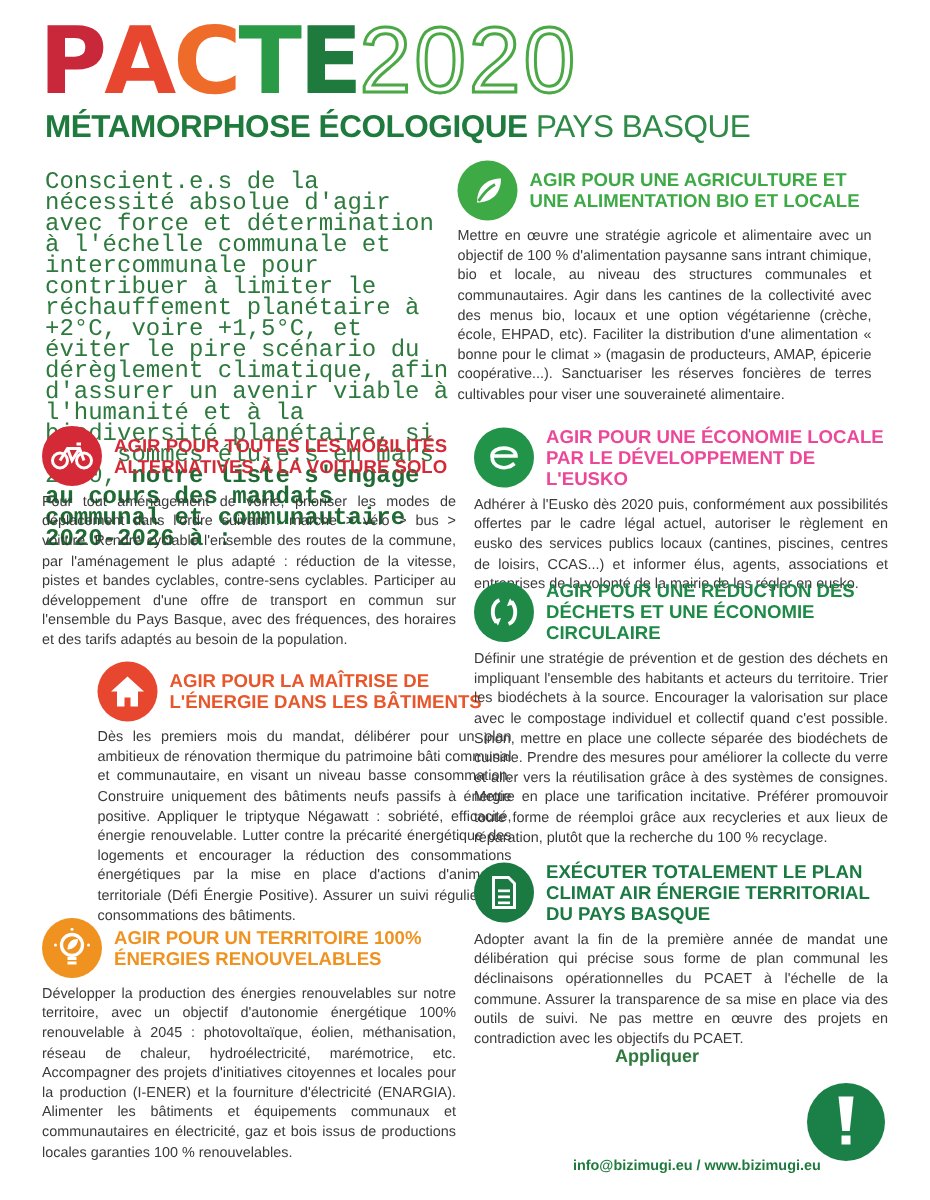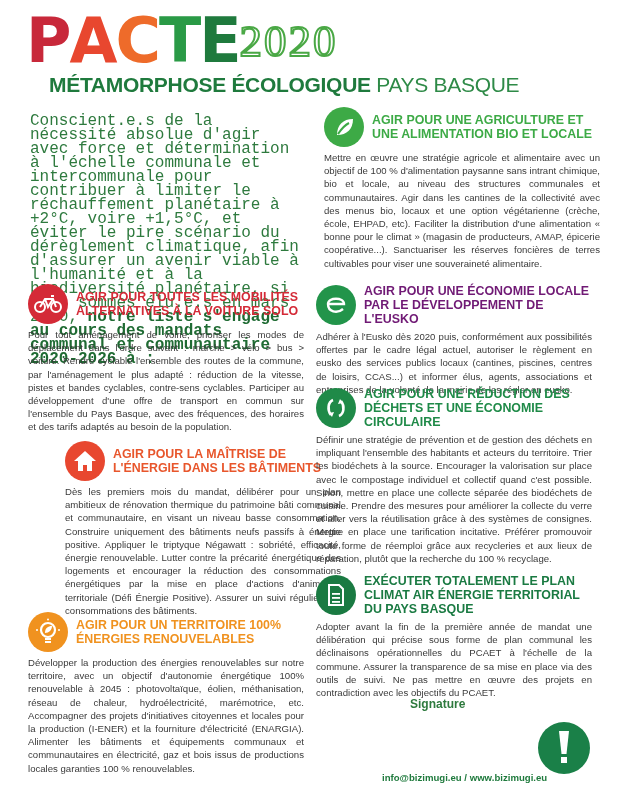--- a/index.html
+++ b/index.html
@@ -1,23 +1,23 @@
 <!DOCTYPE html>
 <html><head>
 <meta charset="utf-8">
 <style>
   * { margin: 0; padding: 0; box-sizing: border-box; }
   html, body { width: 620px; height: 800px; background: #ffffff; overflow: hidden; }
   body { font-family: "Liberation Sans", sans-serif; color: #3a3a3a; position: relative; }
 
   .logo { position: absolute; left: 26px; top: 12px; height: 58px; display: flex; align-items: flex-end; }
   .logo-letter { font-family: "DejaVu Sans", sans-serif; font-weight: bold; font-size: 62px; line-height: 58px; letter-spacing: -2px; }
-  .logo-num { font-family: Liberation Serif, serif; font-weight: normal; font-size: 45px; line-height: 58px; letter-spacing: 2px; color: transparent; -webkit-text-stroke: 2px #4aa845; }
+  .logo-num { font-family: Liberation Sans, sans-serif; font-weight: normal; font-size: 62px; line-height: 58px; letter-spacing: 2px; color: transparent; -webkit-text-stroke: 2px #4aa845; }
 
-  .subtitle { position: absolute; left: 30px; top: 73px; font-size: 21px; line-height: 24px; color: #1f7a3d; white-space: nowrap; letter-spacing: -0.3px; margin-left: 19px; }
+  .subtitle { position: absolute; left: 30px; top: 73px; font-size: 21px; line-height: 24px; color: #1f7a3d; white-space: nowrap; letter-spacing: -0.3px; }
   .subtitle b { font-weight: bold; }
   .subtitle span.light { font-weight: normal; color: #2e8a47; }
 
   .intro { position: absolute; left: 30px; top: 114px; width: 275px; font-size: 16px; line-height: 14px; color: #2e7a3e; font-family: Liberation Mono, monospace; }
   .intro b { font-weight: bold; color: #1f6b33; }
 
   .section { position: absolute; }
   .sec-head { display: flex; align-items: center; }
   .sec-icon { width: 40px; height: 40px; border-radius: 50%; flex: 0 0 40px; display: flex; align-items: center; justify-content: center; }
   .sec-title { margin-left: 8px; font-weight: bold; font-size: 12.4px; line-height: 14px; text-transform: uppercase; }
@@ -83,41 +83,41 @@
           <circle cx="2" cy="12" r="1" fill="#fff"></circle>
           <circle cx="24" cy="12" r="1" fill="#fff"></circle>
           <circle cx="13" cy="1.5" r="1" fill="#fff"></circle>
         </svg>
     </div>
     <div class="sec-title" style="color:#f0921f">Agir pour un territoire 100% énergies renouvelables</div>
   </div>
   <div class="sec-body">Développer la production des énergies renouvelables sur notre territoire, avec un objectif d'autonomie énergétique 100% renouvelable à 2045 : photovoltaïque, éolien, méthanisation, réseau de chaleur, hydroélectricité, marémotrice, etc. Accompagner des projets d'initiatives citoyennes et locales pour la production (I-ENER) et la fourniture d'électricité (ENARGIA). Alimenter les bâtiments et équipements communaux et communautaires en électricité, gaz et bois issus de productions locales garanties 100 % renouvelables.</div>
 </div>
 
-<div class="section" style="left:324px; top:107px; width:276px;">
+<div class="section" style="left:305px; top:107px; width:276px;">
   <div class="sec-head">
     <div class="sec-icon" style="background:#3daa46">
       <svg width="24" height="24" viewBox="0 0 24 24">
           <path d="M5 20 C5 10 11 4 21 4 C21 14 15 20 5 20 Z" fill="#fff"></path>
           <path d="M6 19 C10 13 13 10 17 8" stroke="#3daa46" stroke-width="2" fill="none"></path>
         </svg>
     </div>
     <div class="sec-title" style="color:#3daa46">Agir pour une agriculture et une alimentation bio et locale</div>
   </div>
   <div class="sec-body">Mettre en œuvre une stratégie agricole et alimentaire avec un objectif de 100 % d'alimentation paysanne sans intrant chimique, bio et locale, au niveau des structures communales et communautaires. Agir dans les cantines de la collectivité avec des menus bio, locaux et une option végétarienne (crèche, école, EHPAD, etc). Faciliter la distribution d'une alimentation « bonne pour le climat » (magasin de producteurs, AMAP, épicerie coopérative...). Sanctuariser les réserves foncières de terres cultivables pour viser une souveraineté alimentaire.</div>
 </div>
 
 <div class="section" style="left:316px; top:284px; width:276px;">
   <div class="sec-head">
     <div class="sec-icon" style="background:#22944a">
       <svg width="26" height="26" viewBox="0 0 26 26">
           <path d="M5 12 C5 5 21 5 21 12 L5 12 M5 12 C5 20 14 22 20 17" fill="none" stroke="#fff" stroke-width="2.4"></path>
         </svg>
     </div>
-    <div class="sec-title" style="color:#701a75">Agir pour une économie locale par le développement de l'Eusko</div>
+    <div class="sec-title" style="color:#ec4899">Agir pour une économie locale par le développement de l'Eusko</div>
   </div>
   <div class="sec-body">Adhérer à l'Eusko dès 2020 puis, conformément aux possibilités offertes par le cadre légal actuel, autoriser le règlement en eusko des services publics locaux (cantines, piscines, centres de loisirs, CCAS...) et informer élus, agents, associations et entreprises de la volonté de la mairie de les régler en eusko.</div>
 </div>
 
 <div class="section" style="left:316px; top:387px; width:276px;">
   <div class="sec-head">
     <div class="sec-icon" style="background:#1f8a48">
       <svg width="26" height="26" viewBox="0 0 26 26">
           <path d="M10 5 C5 7 4 15 8 20" fill="none" stroke="#fff" stroke-width="2.6"></path>
           <path d="M16 21 C21 19 22 11 18 6" fill="none" stroke="#fff" stroke-width="2.6"></path>
@@ -138,20 +138,20 @@
           <rect x="6" y="10" width="8" height="1.8" fill="#fff"></rect>
           <rect x="6" y="14" width="8" height="1.8" fill="#fff"></rect>
           <rect x="6" y="18" width="8" height="1.8" fill="#fff"></rect>
         </svg>
     </div>
     <div class="sec-title" style="color:#1a7a42">Exécuter totalement le plan climat air énergie territorial du Pays Basque</div>
   </div>
   <div class="sec-body">Adopter avant la fin de la première année de mandat une délibération qui précise sous forme de plan communal les déclinaisons opérationnelles du PCAET à l'échelle de la commune. Assurer la transparence de sa mise en place via des outils de suivi. Ne pas mettre en œuvre des projets en contradiction avec les objectifs du PCAET.</div>
 </div>
 
-<div class="signature">Signature</div>
+<div class="signature">Appliquer</div>
 <div class="contact">info@bizimugi.eu / www.bizimugi.eu</div>
 <div class="alert">
   <svg width="14" height="36" viewBox="0 0 14 36">
       <path d="M2 1 L12 1 L9.5 24 L4.5 24 Z" fill="#fff"></path>
       <rect x="4" y="27" width="6" height="6" fill="#fff"></rect>
     </svg>
 </div>
 
 </body></html>

